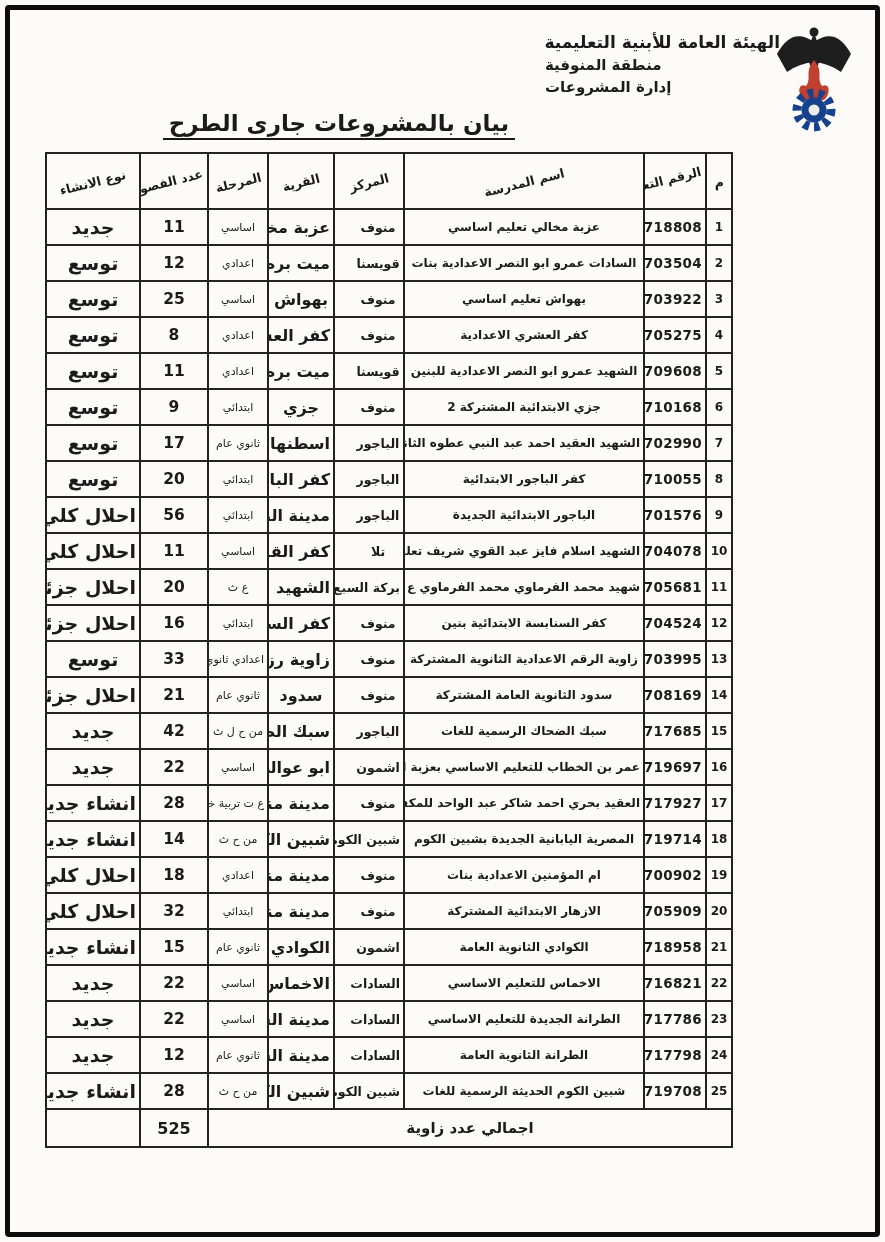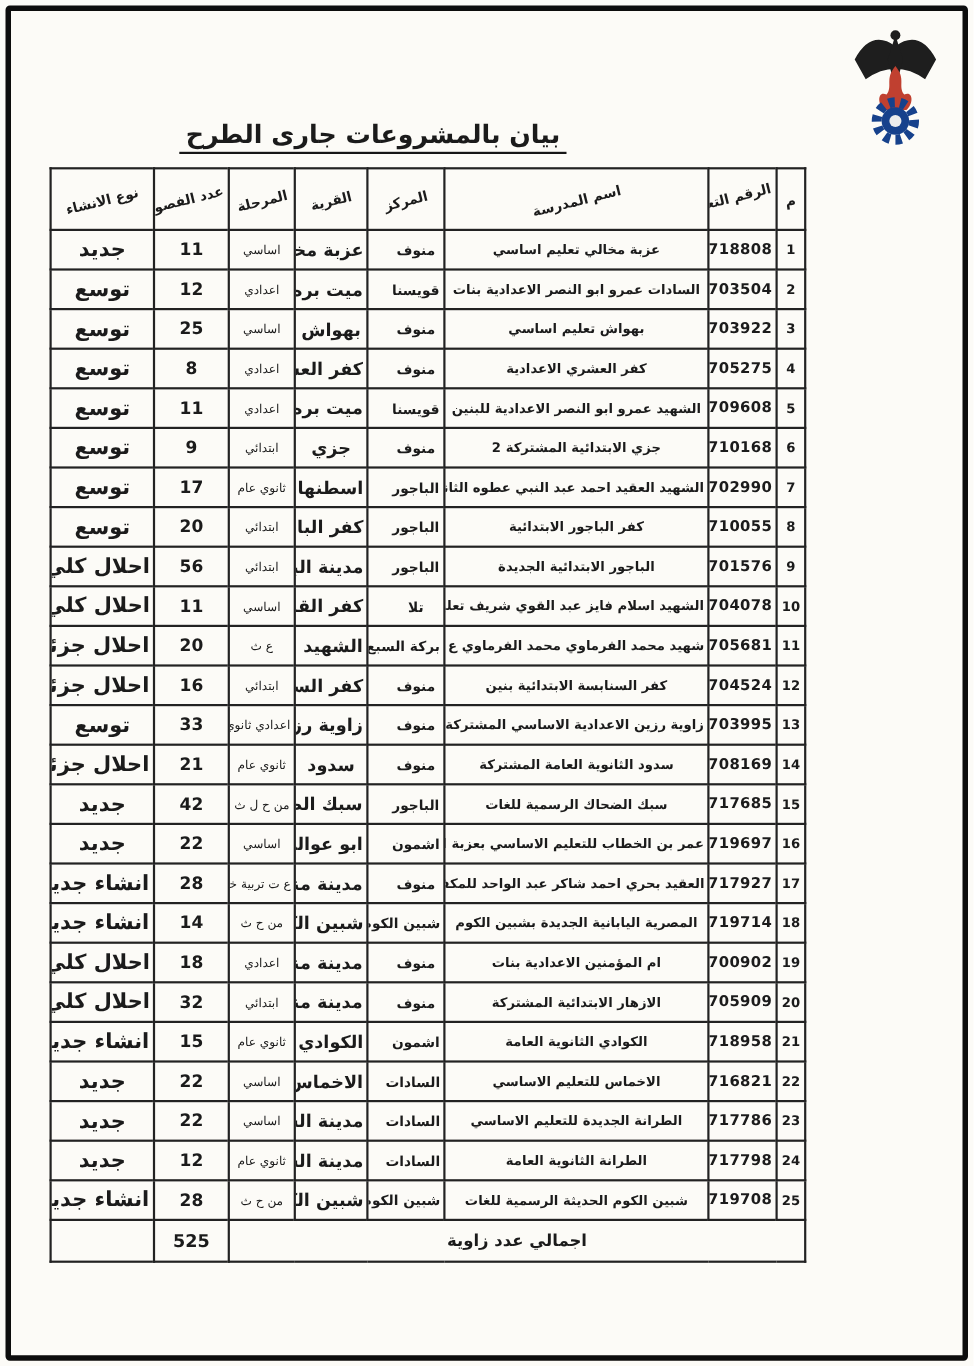--- a/index.html
+++ b/index.html
@@ -80,20 +80,25 @@
 
   .foot-label { font-size:15px; font-weight:700; }
   .foot-total { font-size:16px; font-weight:700;border-radius:16px; }
 </style>
 </head>
 <body>
 
 <div class="page">
   <div class="frame"></div>
 
+  <div class="org">
+    <div class="org-line1">الهيئة العامة للأبنية التعليمية</div>
+    <div class="org-line2">منطقة المنوفية</div>
+    <div class="org-line3">إدارة المشروعات</div>
+  </div>
 
   <div class="logo">
     <svg width="86" height="114" viewBox="0 0 86 114">
 
       <path d="M6 34 Q21 6 43 22 Q65 6 80 34 L70 52 Q43 33 16 52 Z" fill="var(--logo-black)"></path>
 
       <path d="M43 12 L50 34 L43 60 L36 34 Z" fill="var(--logo-black)"></path>
       <circle cx="43" cy="12" r="4.5" fill="var(--logo-black)"></circle>
 
       <path d="M43 40 C53 52 45 58 51 66 C59 62 60 74 53 80 L33 80 C26 74 27 62 35 66 C41 58 33 52 43 40 Z" fill="var(--logo-red)"></path>
@@ -248,21 +253,21 @@
           <td class="col-school">كفر السنابسة الابتدائية بنين</td>
           <td class="col-center">منوف</td>
           <td class="col-village">كفر السنابسة</td>
           <td class="col-stage">ابتدائي</td>
           <td class="col-classes">16</td>
           <td class="col-type">احلال جزئي</td>
         </tr>
         <tr>
           <td class="col-index">13</td>
           <td class="col-id">1703995</td>
-          <td class="col-school">زاوية رزين الاعدادية الاساسي المشتركة</td>
+          <td class="col-school">زاوية الرقم الاعدادية الثانوية المشتركة</td>
           <td class="col-center">منوف</td>
           <td class="col-village">زاوية رزين</td>
           <td class="col-stage">اعدادي ثانوي</td>
           <td class="col-classes">33</td>
           <td class="col-type">توسع</td>
         </tr>
         <tr>
           <td class="col-index">14</td>
           <td class="col-id">1708169</td>
           <td class="col-school">سدود الثانوية العامة المشتركة</td>

